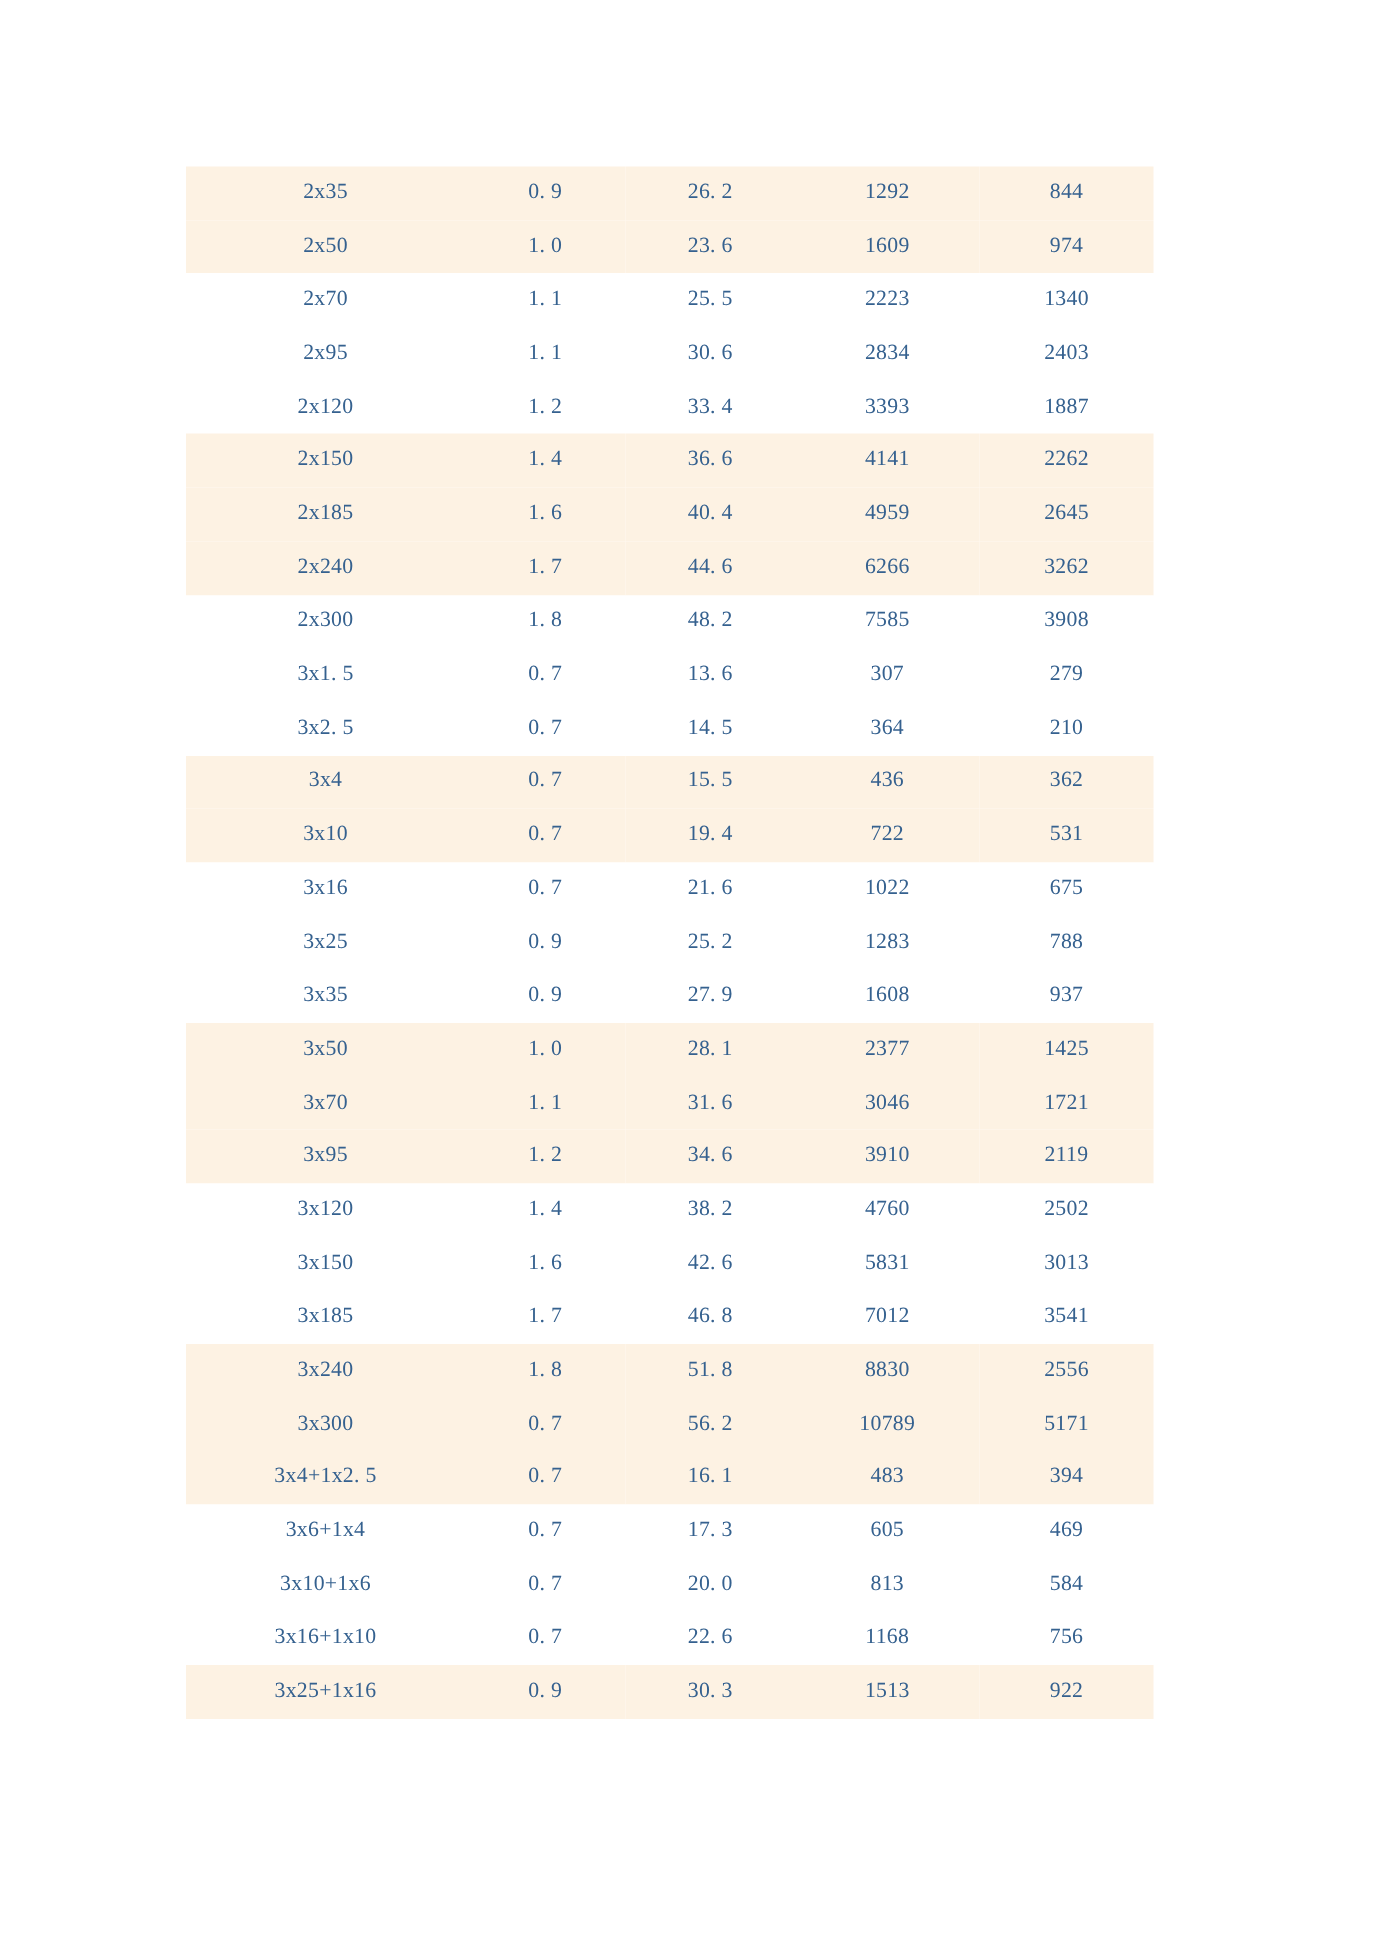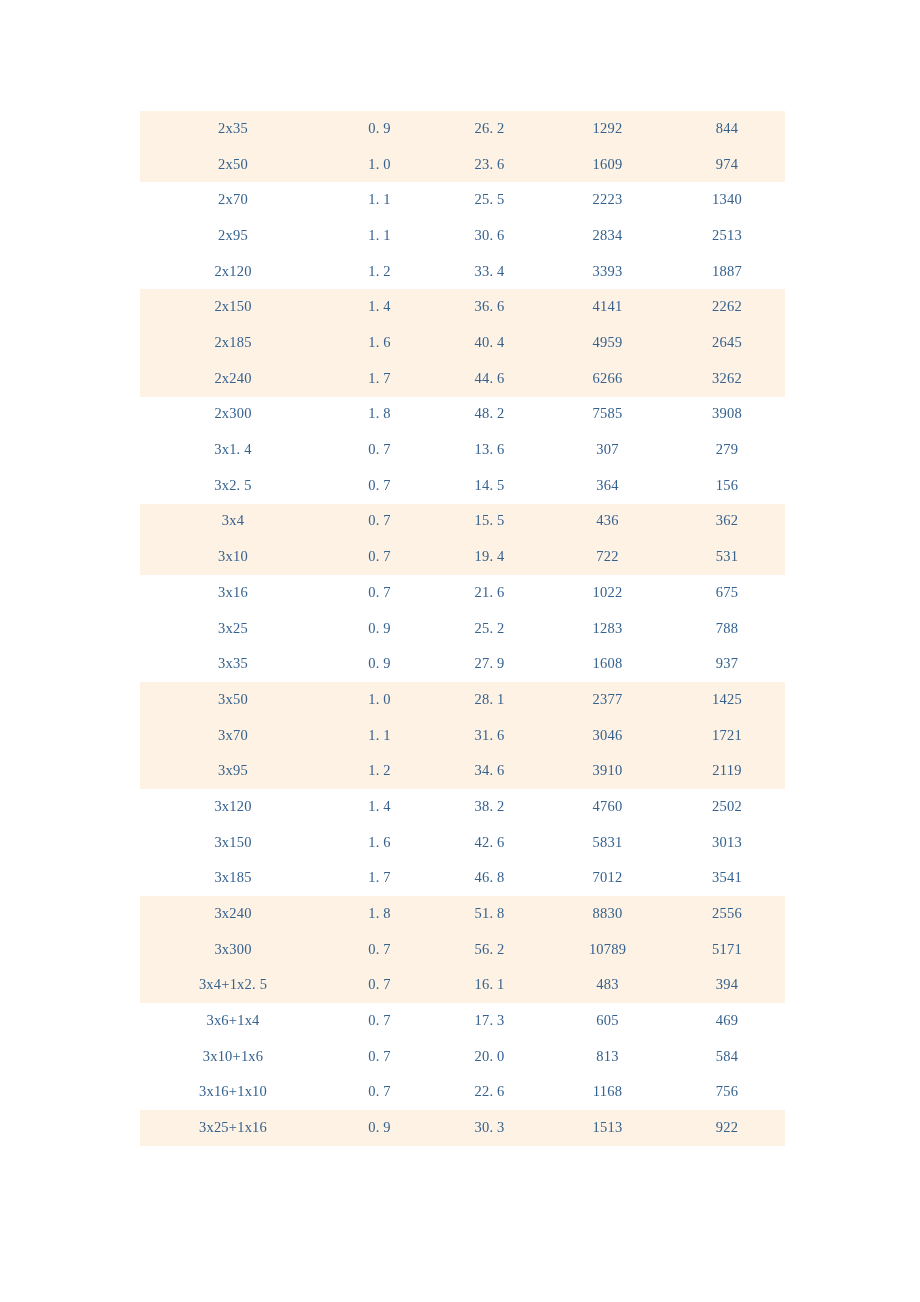--- a/index.html
+++ b/index.html
@@ -22,21 +22,21 @@
     position: absolute;
     left: 0;
     top: 0;
     width: 920px;
     height: 1302px;
     background: #ffffff;
   }
 
   #spec-table-wrap {
     position: absolute;
-    left: 140px;
+    left: 124px;
     top: 111px;
     width: 645px;
     font-family: Liberation Serif, serif;
   }
 
   table.spec-table {
     border-collapse: collapse;
     border-spacing: 0;
     width: 645px;
     table-layout: fixed;
@@ -114,21 +114,21 @@
             <td class="col-thick">1. 1</td>
             <td class="col-od">25. 5</td>
             <td class="col-wt">2223</td>
             <td class="col-wt2">1340</td>
           </tr>
           <tr class="plain">
             <td class="col-spec">2x95</td>
             <td class="col-thick">1. 1</td>
             <td class="col-od">30. 6</td>
             <td class="col-wt">2834</td>
-            <td class="col-wt2">2513</td>
+            <td class="col-wt2">2403</td>
           </tr>
           <tr class="plain">
             <td class="col-spec">2x120</td>
             <td class="col-thick">1. 2</td>
             <td class="col-od">33. 4</td>
             <td class="col-wt">3393</td>
             <td class="col-wt2">1887</td>
           </tr>
           <tr class="shaded">
             <td class="col-spec">2x150</td>
@@ -152,32 +152,32 @@
             <td class="col-wt2">3262</td>
           </tr>
           <tr class="plain">
             <td class="col-spec">2x300</td>
             <td class="col-thick">1. 8</td>
             <td class="col-od">48. 2</td>
             <td class="col-wt">7585</td>
             <td class="col-wt2">3908</td>
           </tr>
           <tr class="plain">
-            <td class="col-spec">3x1. 4</td>
+            <td class="col-spec">3x1. 5</td>
             <td class="col-thick">0. 7</td>
             <td class="col-od">13. 6</td>
             <td class="col-wt">307</td>
             <td class="col-wt2">279</td>
           </tr>
           <tr class="plain">
             <td class="col-spec">3x2. 5</td>
             <td class="col-thick">0. 7</td>
             <td class="col-od">14. 5</td>
             <td class="col-wt">364</td>
-            <td class="col-wt2">156</td>
+            <td class="col-wt2">210</td>
           </tr>
           <tr class="shaded">
             <td class="col-spec">3x4</td>
             <td class="col-thick">0. 7</td>
             <td class="col-od">15. 5</td>
             <td class="col-wt">436</td>
             <td class="col-wt2">362</td>
           </tr>
           <tr class="shaded">
             <td class="col-spec">3x10</td>

